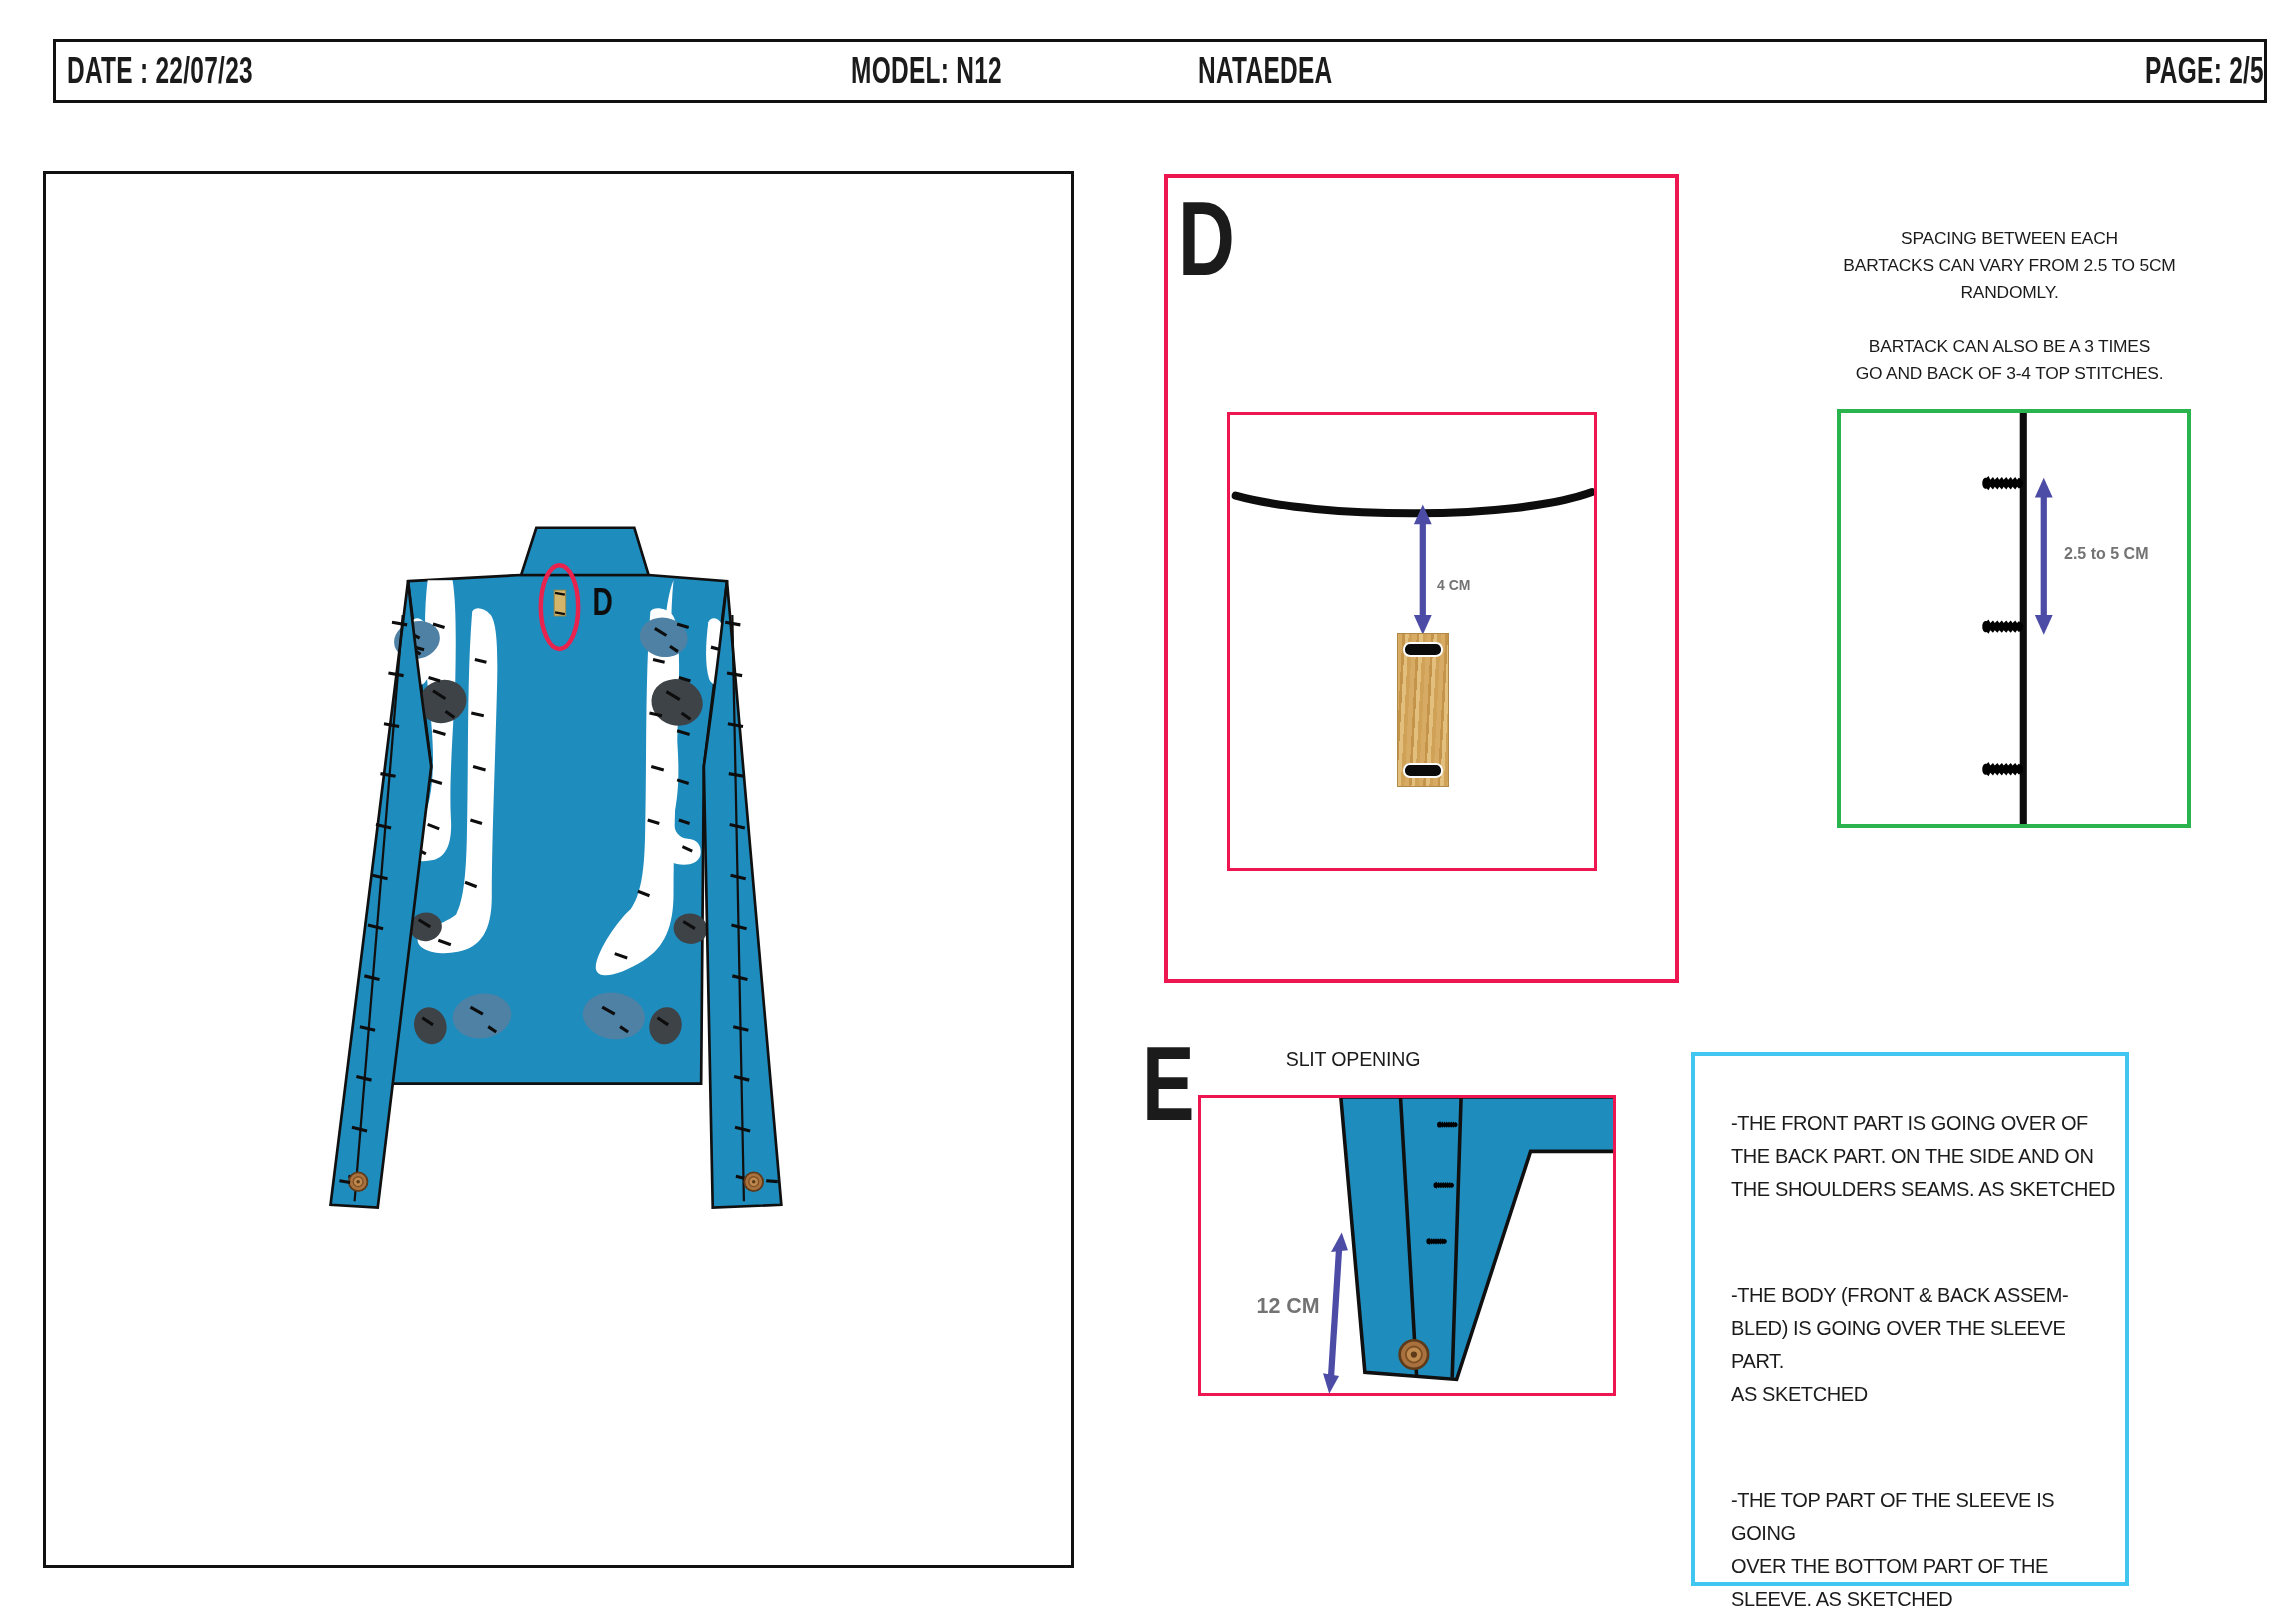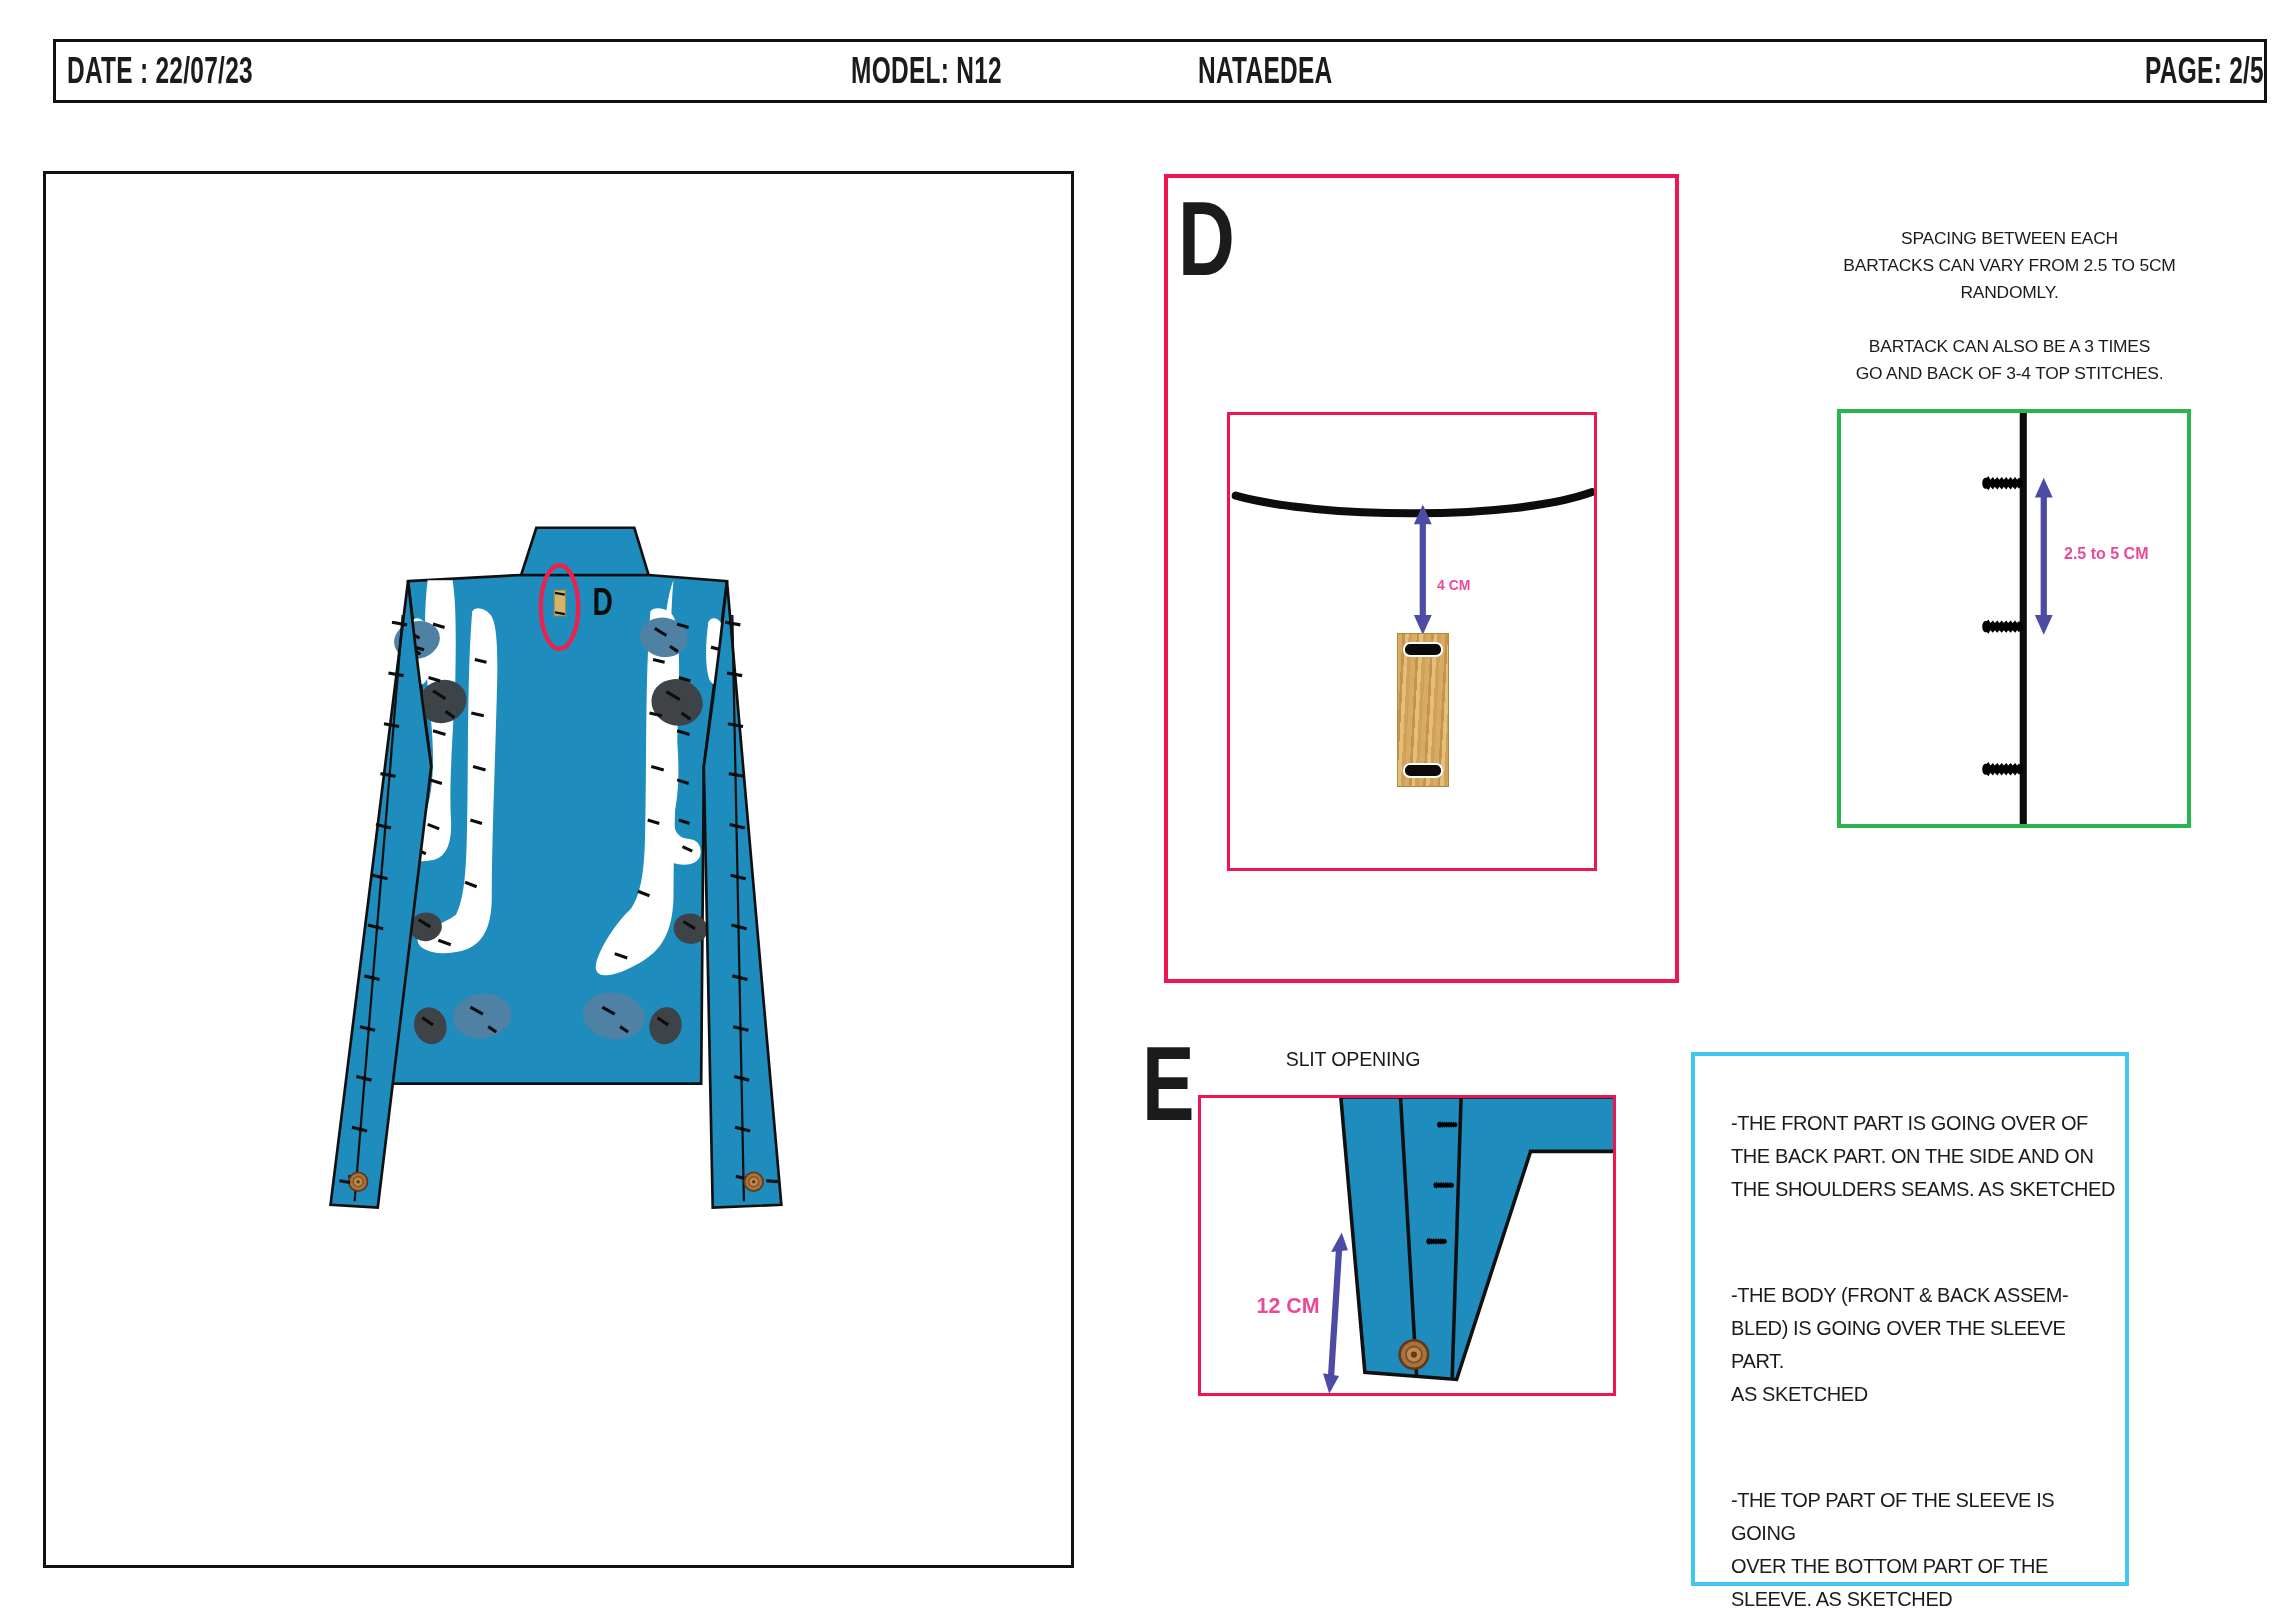--- a/index.html
+++ b/index.html
@@ -14,21 +14,21 @@
   .big-letter{font-size:105px;line-height:89px;font-weight:700;transform:scaleX(.75);transform-origin:0 0;}
   .box{box-sizing:border-box;position:absolute;background:transparent;}
   .garment-box{left:43px;top:171px;width:1031px;height:1397px;border:3.6px solid #111;}
   .d-box{left:1164px;top:174px;width:515px;height:809px;border:4.5px solid #EE1651;}
   .d-inner-box{left:1227px;top:412px;width:370px;height:459px;border:3.6px solid #EE1651;}
   .e-box{left:1198px;top:1095px;width:418px;height:301px;border:3.6px solid #EE1651;}
   .green-box{left:1837px;top:409px;width:354px;height:419px;border:4.5px solid #2BB34D;}
   .cyan-box{left:1691px;top:1052px;width:438px;height:534px;border:4.5px solid #41C6F1;}
   .caption{font-size:20.5px;font-weight:400;text-align:center;letter-spacing:-0.2px;}
   .note-block{font-size:17.4px;line-height:27px;text-align:center;white-space:pre-line;letter-spacing:-0.2px;}
-  .measure{color:#ec4899;font-weight:600;}
+  .measure{color:#737373;font-weight:600;}
   .notes-text{font-size:20px;line-height:33px;white-space:pre-line;letter-spacing:-0.4px;font-weight:400;}
   .notes-text p{margin:8px 0 32px 0;}
   .wood-label{left:1397px;top:633px;width:52px;height:154px;
       background:repeating-linear-gradient(93deg,#d7ab63 0 4.5px,#c3944a 4.5px 7.1px,#e3bf7d 7.1px 10.7px,#cfa258 10.7px 14.3px);
       border:0.9px solid #b08a45;box-sizing:border-box;}
   .slot{position:absolute;left:5.3px;width:36px;height:10.7px;background:#0b0b0b;
         border:2.7px solid #fdfdfd;border-radius:7.1px;}
   .slot.top{top:8px;} .slot.bot{bottom:8px;}
   svg{position:absolute;left:0;top:0;}
   .gfx{pointer-events:none;}

